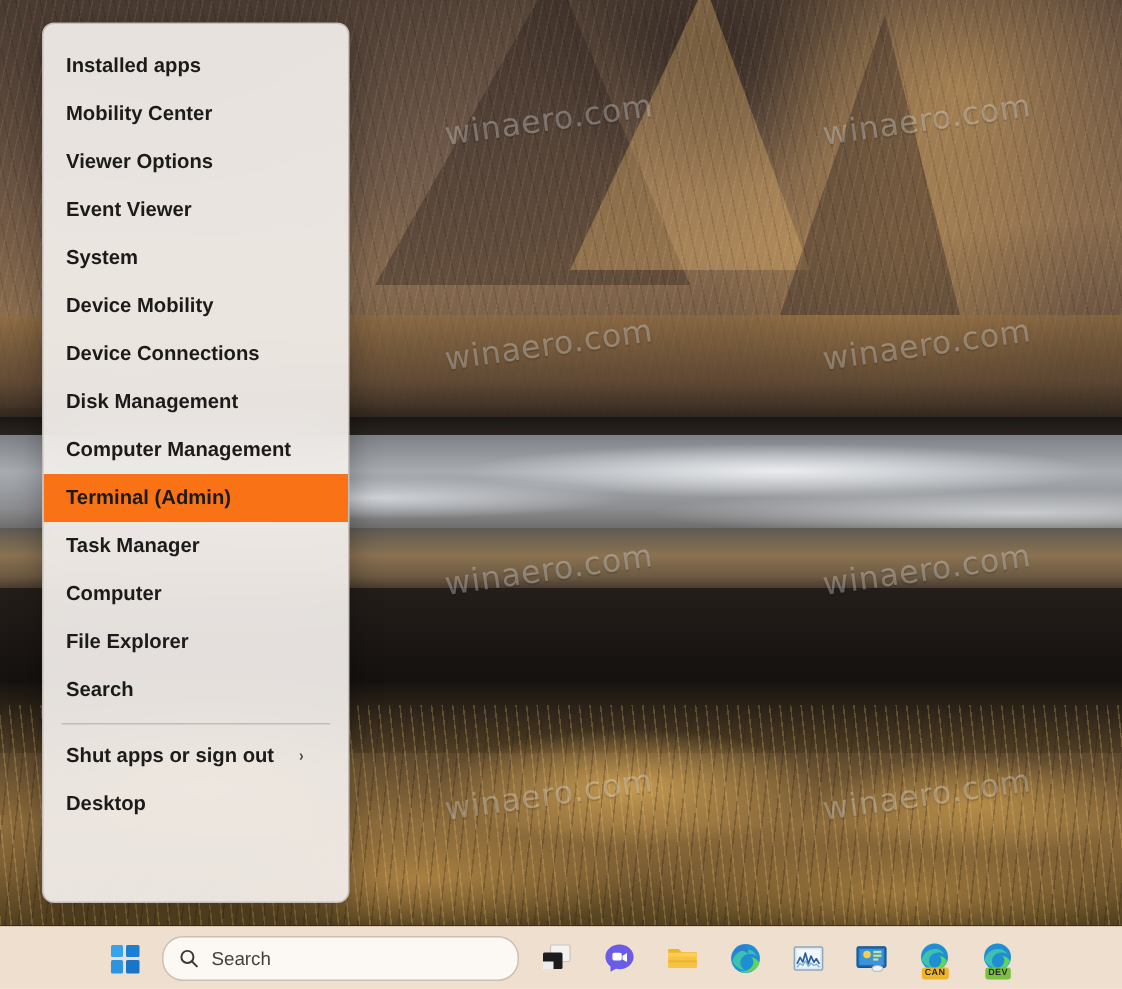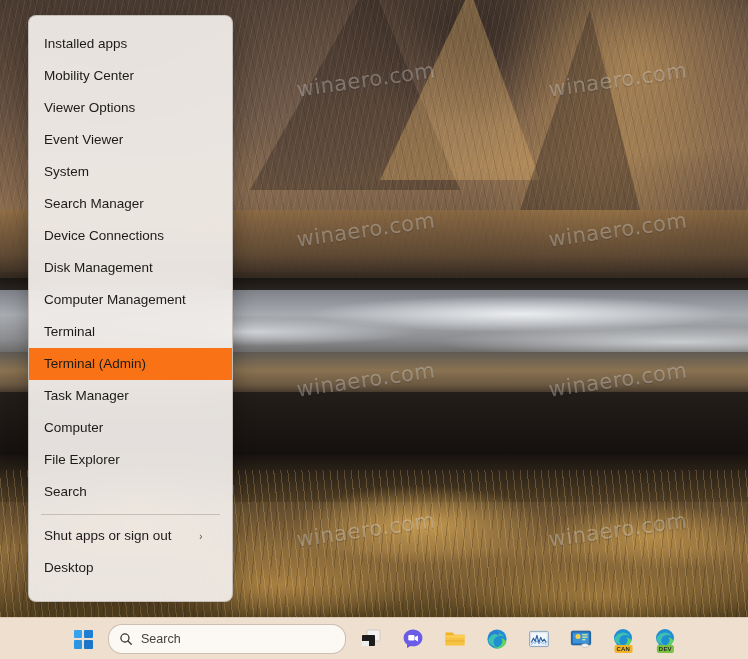--- a/index.html
+++ b/index.html
@@ -151,20 +151,21 @@
     position: relative;
     height: 32px;
     line-height: 32px;
     padding: 0 29px 0 15px;
     font-size: 13.5px;
     color: #1c1b19;
     white-space: nowrap;
     font-family: "Liberation Sans", sans-serif;
     display: flex;
     align-items: flex-end;
+    font-weight: bold;
   }
   .menu-item.first { margin-top: 12px; }
   .menu-item .label { flex: 1 1 auto; }
   .menu-item.highlight {
     background: #f97316;
   }
   .menu-sep {
     height: 1px;
     margin: 6px 12px 5px 12px;
     background: rgba(150,143,137,0.45);
@@ -299,33 +300,30 @@
         <div class="menu-item">
           <span class="label">Viewer Options</span>
         </div>
         <div class="menu-item">
           <span class="label">Event Viewer</span>
         </div>
         <div class="menu-item">
           <span class="label">System</span>
         </div>
         <div class="menu-item">
-          <span class="label">Search Manager</span>
+          <span class="label">Device Mobility</span>
         </div>
         <div class="menu-item">
           <span class="label">Device Connections</span>
         </div>
         <div class="menu-item">
           <span class="label">Disk Management</span>
         </div>
         <div class="menu-item">
           <span class="label">Computer Management</span>
-        </div>
-        <div class="menu-item">
-          <span class="label">Terminal</span>
         </div>
         <div class="menu-item highlight">
           <span class="label">Terminal (Admin)</span>
         </div>
         <div class="menu-item">
           <span class="label">Task Manager</span>
         </div>
         <div class="menu-item">
           <span class="label">Computer</span>
         </div>

